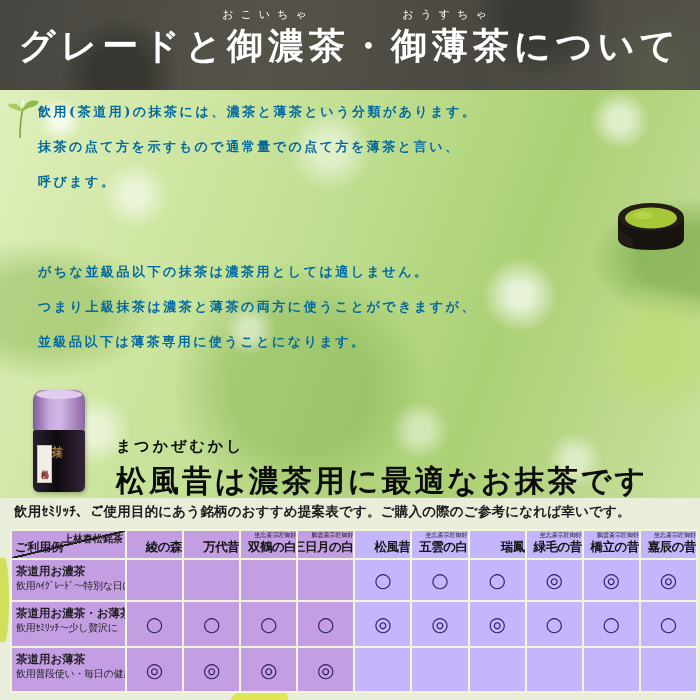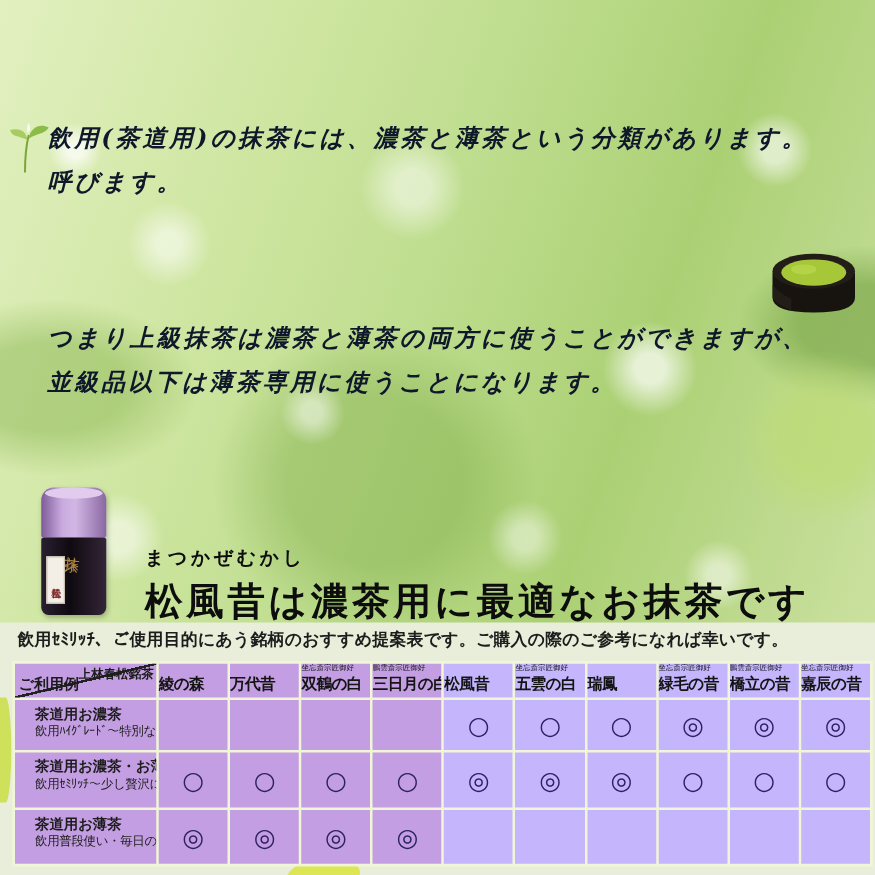--- a/index.html
+++ b/index.html
@@ -34,22 +34,22 @@
       radial-gradient(circle at 540px 15px, rgba(30,30,26,.4) 0 30px, rgba(30,30,26,0) 66px),
       radial-gradient(circle at 660px 70px, rgba(90,95,70,.5) 0 24px, rgba(90,95,70,0) 60px),
       linear-gradient(100deg,#474540 0%,#555349 38%,#4a4841 68%,#53514a 100%);}
   .title-text{position:absolute;left:0;top:22px;width:700px;text-align:center;
     font-size:36px;letter-spacing:5px;font-weight:600;white-space:nowrap;}
   .furigana{position:absolute;top:7px;width:120px;text-align:center;
     font-size:11px;letter-spacing:7px;white-space:nowrap;}
   .furi-koicha{left:208px;}
   .furi-usucha{left:388px;}
   
-  .para{position:absolute;left:38px;width:655px;font-size:19px;line-height:35px;
-        letter-spacing:2.5px;color:#0f172a;font-weight:600;font-style:italic;}
+  .para{position:absolute;left:38px;width:655px;font-size:13px;line-height:35px;
+        letter-spacing:2.5px;color:#0369a1;font-weight:600;}
   .para1{top:94px;}
   .para2{top:254px;}
   .sprout{position:absolute;left:6px;top:98px;width:36px;height:42px;}
   
   .bowl{position:absolute;left:613px;top:198px;width:76px;height:58px;}
   
   .can{position:absolute;left:33px;top:388px;width:52px;height:104px;filter:drop-shadow(1px 2px 2px rgba(0,0,0,.25));}
   .can-lid{position:absolute;top:2px;left:0;right:0;height:40px;border-radius:10px 10px 2px 2px;
     background:linear-gradient(90deg,#7e5c98 0%,#c9aadf 32%,#d2b7e5 52%,#aektiv 0%,#8a68a2 100%);
     background:linear-gradient(90deg,#7e5c98 0%,#c9aadf 32%,#d2b7e5 52%,#8a68a2 100%);}
@@ -69,66 +69,73 @@
   .grade-table{position:absolute;left:10px;top:529px;width:688px;display:grid;
     grid-template-columns:113px repeat(10,1fr);grid-template-rows:27px 40px 44px 43px;
     gap:2px;background:#f2f6d8;border:2px solid #f2f6d8;box-sizing:border-box;}
   .grade-table > div{background:#c39ee2;}
   .grade-table > div.prem{background:#c4b5fd;}
   .corner{position:relative;
     background-image:linear-gradient(to bottom right, rgba(0,0,0,0) calc(50% - 1px), #222 calc(50% - 1px), #222 calc(50% + 1px), rgba(0,0,0,0) calc(50% + 1px)) !important;
     background-color:#c39ee2 !important;}
   .corner .top{position:absolute;right:2px;top:1px;font-size:10px;font-weight:700;color:#1c1c1c;letter-spacing:0;}
   .corner .bot{position:absolute;left:3px;bottom:2px;font-size:12px;font-weight:700;color:#1c1c1c;}
-  .hcell{display:flex;flex-direction:column;justify-content:flex-end;align-items:flex-start;
+  .hcell{display:flex;flex-direction:column;justify-content:flex-end;align-items:flex-end;
     padding-bottom:2px;box-sizing:border-box;overflow:hidden;}
   .anno{font-size:6px;line-height:8px;height:8px;color:#14141a;white-space:nowrap;
     font-family:"DejaVu Sans","Liberation Sans",sans-serif;}
   .cname{font-size:12.5px;font-weight:700;letter-spacing:-.5px;color:#141414;white-space:nowrap;}
-  .rlabel{padding:4px 2px 0 16px;box-sizing:border-box;color:#1d1d1d;overflow:hidden;}
+  .rlabel{padding:4px 2px 0 4px;box-sizing:border-box;color:#1d1d1d;overflow:hidden;}
   .rlabel .use{font-size:11.5px;font-weight:700;line-height:15px;white-space:nowrap;}
   .rlabel .detail{font-size:10px;line-height:14px;white-space:nowrap;letter-spacing:-.3px;}
   .mcell{display:flex;align-items:center;justify-content:center;font-size:20px;color:#2e2161;
     font-family:"DejaVu Sans","Liberation Sans",sans-serif;}
 </style>
 </head>
 <body>
 
 <div class="page">
   <div class="bokeh"></div>
   <div class="bottom-zone"></div>
   <div class="side-leaf"></div>
   <div class="bottom-leaf"></div>
 
+  <div class="titlebar">
+    <div class="furigana furi-koicha">おこいちゃ</div>
+    <div class="furigana furi-usucha">おうすちゃ</div>
+    <div class="title-text">グレードと御濃茶・御薄茶について</div>
+  </div>
 
   <div class="sprout">
     <svg width="36" height="42" viewBox="0 0 36 42">
       <path d="M14 40 C14 26 15 18 17 10" stroke="#7da43c" stroke-width="1.6" fill="none"></path>
       <path d="M16 14 C8 10 4 12 2 6 C10 4 15 7 16 14 Z" fill="#a8cc62"></path>
       <path d="M17 13 C24 8 29 10 33 4 C25 0 18 5 17 13 Z" fill="#8cbc48"></path>
       <path d="M16 8 C15 4 16 2 17 0 C18 2 19 5 17 8 Z" fill="#f5f8ee"></path>
     </svg>
   </div>
 
   <div class="para para1">
     <div>飲用(茶道用)の抹茶には、濃茶と薄茶という分類があります。</div>
+    <div>抹茶の点て方を示すもので通常量での点て方を薄茶と言い、</div>
     <div>呼びます。</div>
   </div>
 
   <div class="bowl">
     <svg width="76" height="58" viewBox="0 0 76 58">
       <path d="M5 20 L5 40 Q5 52 38 52 Q71 52 71 40 L71 20 Z" fill="#17130f"></path>
       <ellipse cx="38" cy="19" rx="33" ry="14" fill="#221d17"></ellipse>
       <ellipse cx="38" cy="20" rx="26" ry="10.5" fill="#a6c838"></ellipse>
       <ellipse cx="30" cy="17.5" rx="10" ry="4" fill="#b9d64e" opacity=".8"></ellipse>
       <path d="M5 30 Q12 38 20 41 L20 50 Q8 46 5 40 Z" fill="#2b241c" opacity=".6"></path>
     </svg>
   </div>
 
   <div class="para para2">
+    <div>がちな並級品以下の抹茶は濃茶用としては適しません。</div>
     <div>つまり上級抹茶は濃茶と薄茶の両方に使うことができますが、</div>
     <div>並級品以下は薄茶専用に使うことになります。</div>
   </div>
 
   <div class="can">
     <div class="can-lid">
       <div class="can-lid-top"></div>
     </div>
     <div class="can-body">
       <div class="can-script">抹茶</div>

